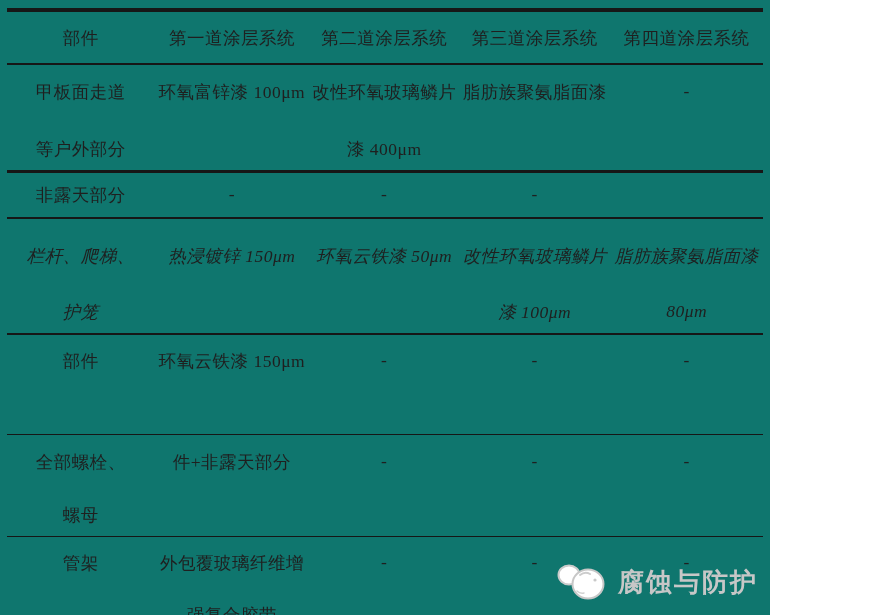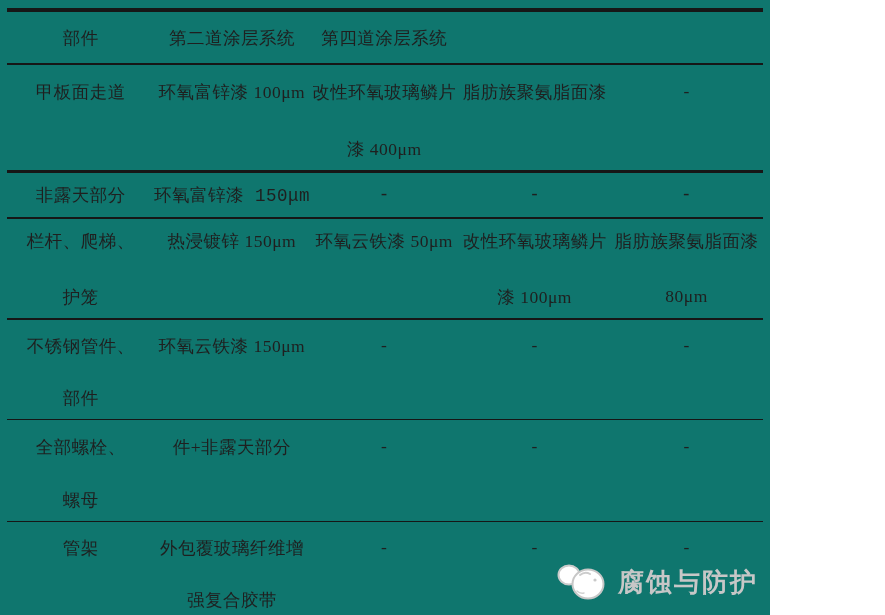--- a/index.html
+++ b/index.html
@@ -30,22 +30,22 @@
   .rule.w25 { border-top-width: 2.5px; }
   .rule.w2  { border-top-width: 2px; }
   .rule.w15 { border-top-width: 1.5px; }
   .trow {
     display: grid;
     grid-template-columns: 19.5% 20.5% 19.8% 20% 20.2%;
   }
   .trow.header { height: 51px; }
   .trow.header .tcell { justify-content: center; }
   .trow.r0 { min-height: 100px; padding-top: 5px; }
-  .trow.r1 { min-height: 44px; font-family: Liberation Mono, monospace; }
-  .trow.r2 { min-height: 99px; padding-top: 0; }
+  .trow.r1 { min-height: 44px; }
+  .trow.r2 { min-height: 99px; padding-top: 15px; font-style: italic; }
   .trow.r3 { min-height: 95px; padding-top: 4px; }
   .trow.r4 { min-height: 96px; padding-top: 5px; }
   .trow.r5 { min-height: 95px; padding-top: 4px; }
   .tcell {
     display: flex;
     flex-direction: column;
     align-items: center;
     justify-content: space-between;
     text-align: center;
     font-size: 17.5px;
@@ -80,30 +80,37 @@
 <div class="page">
 
   <div class="tablewrap">
 
   <div class="rule w4"></div>
       <div class="trow header">
         <div class="tcell">
           <div class="cline">部件</div>
         </div>
         <div class="tcell">
+          <div class="cline">第一道涂层系统</div>
+        </div>
+        <div class="tcell">
           <div class="cline">第二道涂层系统</div>
+        </div>
+        <div class="tcell">
+          <div class="cline">第三道涂层系统</div>
         </div>
         <div class="tcell">
           <div class="cline">第四道涂层系统</div>
         </div>
       </div>
       <div class="rule w2"></div>
       <div class="trow r0">
         <div class="tcell">
           <div class="cline">甲板面走道</div>
+          <div class="cline">等户外部分</div>
         </div>
         <div class="tcell">
           <div class="cline">环氧富锌漆 100μm</div>
         </div>
         <div class="tcell">
           <div class="cline">改性环氧玻璃鳞片</div>
           <div class="cline">漆 400μm</div>
         </div>
         <div class="tcell">
           <div class="cline">脂肪族聚氨脂面漆</div>
@@ -111,23 +118,20 @@
         <div class="tcell">
           <div class="cline">-</div>
         </div>
       </div>
       <div class="rule w3"></div>
       <div class="trow r1">
         <div class="tcell">
           <div class="cline">非露天部分</div>
         </div>
         <div class="tcell">
-          <div class="cline">环氧富锌漆 150μm</div>
-        </div>
-        <div class="tcell">
           <div class="cline">-</div>
         </div>
         <div class="tcell">
           <div class="cline">-</div>
         </div>
         <div class="tcell">
           <div class="cline">-</div>
         </div>
       </div>
       <div class="rule w25"></div>
@@ -147,21 +151,20 @@
           <div class="cline">漆 100μm</div>
         </div>
         <div class="tcell">
           <div class="cline">脂肪族聚氨脂面漆</div>
           <div class="cline">80μm</div>
         </div>
       </div>
       <div class="rule w2"></div>
       <div class="trow r3">
         <div class="tcell">
-          <div class="cline">不锈钢管件、</div>
           <div class="cline">部件</div>
         </div>
         <div class="tcell">
           <div class="cline">环氧云铁漆 150μm</div>
         </div>
         <div class="tcell">
           <div class="cline">-</div>
         </div>
         <div class="tcell">
           <div class="cline">-</div>

